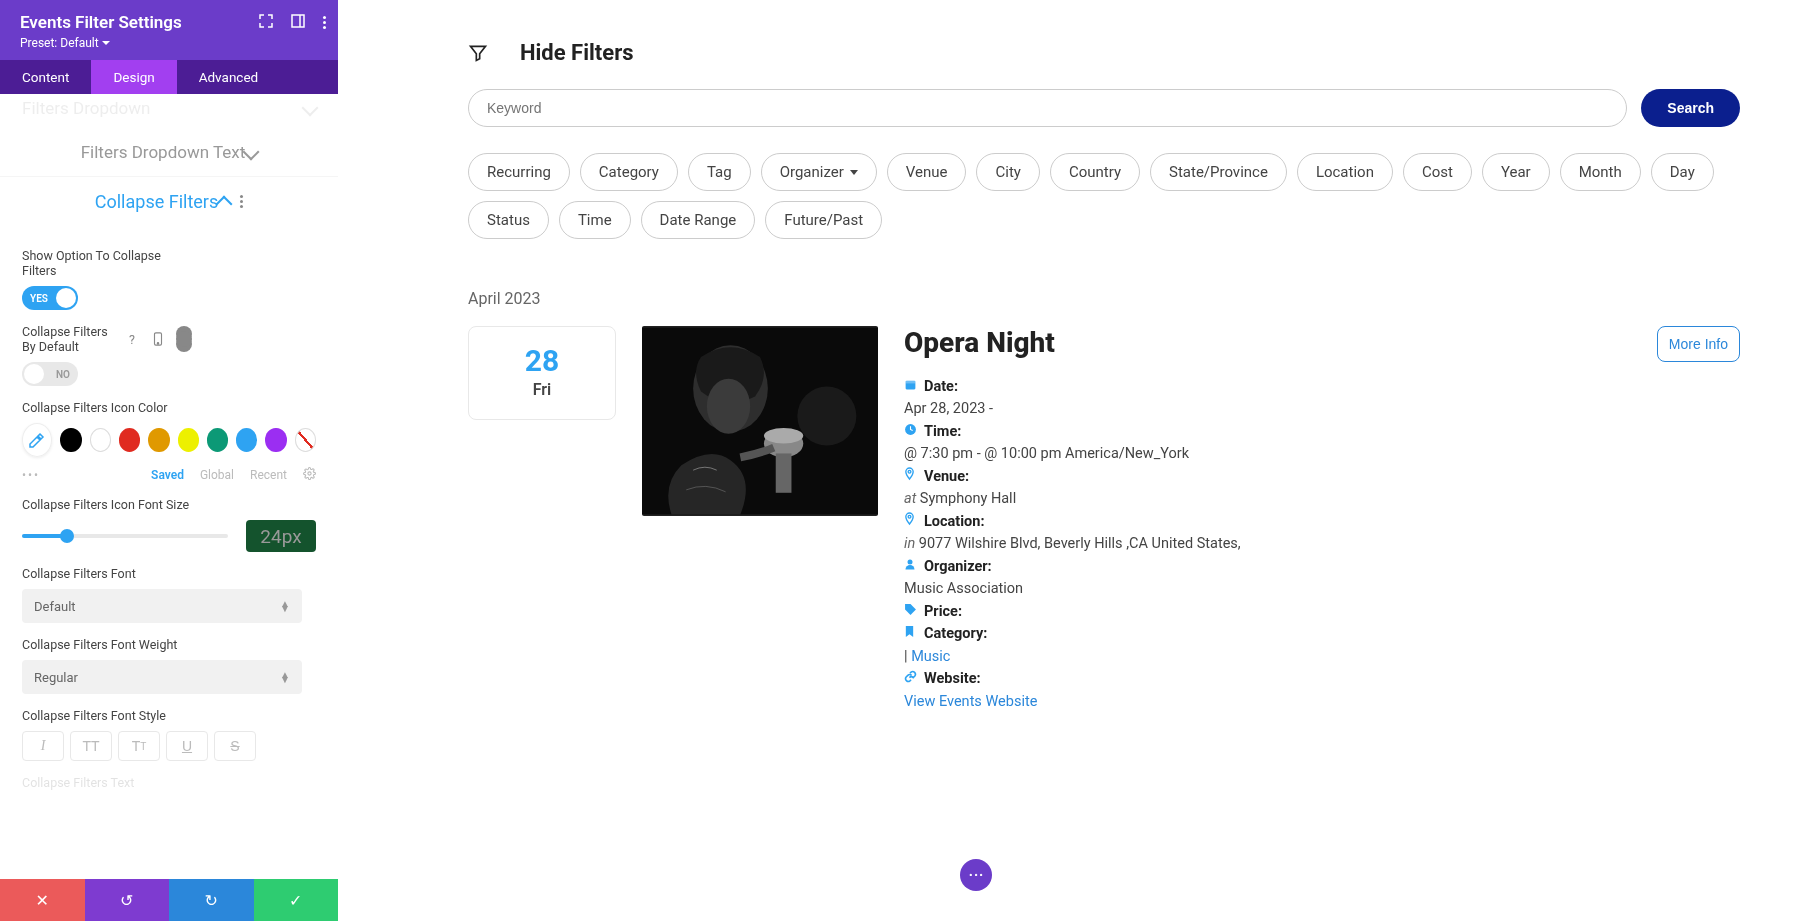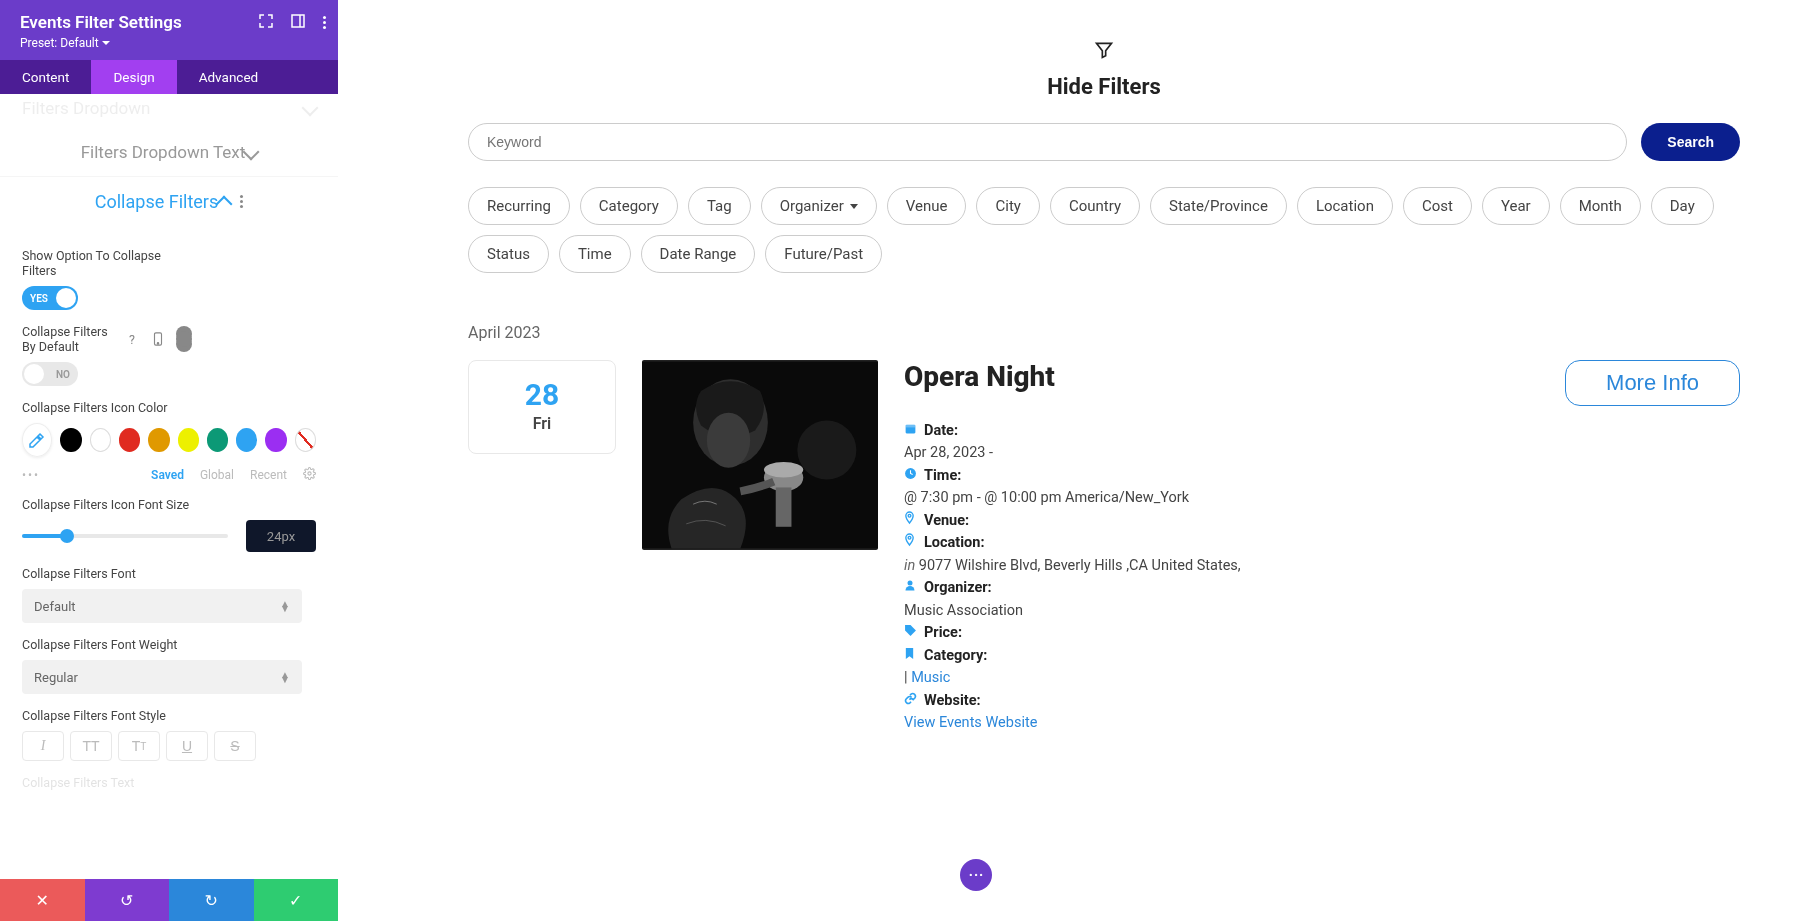--- a/index.html
+++ b/index.html
@@ -55,38 +55,38 @@
   .swatch.none{background:linear-gradient(to top right, transparent 46%, #e02b20 46%, #e02b20 54%, transparent 54%);border:1px solid #ddd;}
   .swatch-labels{display:flex;gap:16px;margin-top:10px;font-size:12px;color:#bbb;align-items:center;}
   .swatch-labels .dots{color:#bbb;letter-spacing:2px;}
   .swatch-labels .saved{color:#2ea3f2;font-weight:600;}
   .swatch-labels .gear{color:#bbb;}
 
   .slider-row{display:flex;align-items:center;gap:18px;margin-top:6px;}
   .slider{flex:1;height:4px;background:#e8e8e8;border-radius:2px;position:relative;cursor:pointer;}
   .slider .fill{height:100%;background:#2ea3f2;border-radius:2px;width:22%;}
   .slider .thumb{width:14px;height:14px;background:#2ea3f2;border-radius:50%;position:absolute;top:-5px;left:22%;transform:translateX(-50%);}
-  .slider-val{width:70px;height:32px;background:#0f172a;border-radius:4px;display:flex;align-items:center;justify-content:center;color:#999;font-size:13px;}
+  .slider-val{width:70px;height:32px;background:#14532d;border-radius:4px;display:flex;align-items:center;justify-content:center;color:#999;font-size:19px;}
 
   .select-row{background:#f1f1f1;border-radius:4px;height:34px;display:flex;align-items:center;padding:0 12px;justify-content:space-between;color:#666;font-size:13px;cursor:pointer;margin-top:2px; width: 280px; gap: 28px;}
   .select-row .updown{font-size:10px;color:#999;line-height:5px;}
 
   .style-btns{display:flex;gap:6px;margin-top:6px;}
   .style-btn{width:42px;height:30px;border:1px solid #e8e8e8;border-radius:4px;display:flex;align-items:center;justify-content:center;color:#bbb;font-size:14px;cursor:pointer;font-family:serif;}
 
   .sb-footer{display:flex;height:42px;}
   .sb-fbtn{flex:1;display:flex;align-items:center;justify-content:center;color:#fff;cursor:pointer;font-size:16px;}
   .sb-fbtn.cancel{background:#eb5a5a;}
   .sb-fbtn.undo{background:#7e3bd0;}
   .sb-fbtn.redo{background:#2b87da;}
   .sb-fbtn.save{background:#2ecc71;}
 
   
   .main{flex:1;padding:40px 60px 40px 130px;overflow:auto;position:relative;}
-  .hide-filters{display:flex;align-items:center;gap:14px;font-size:22px;font-weight:700;color:#222;cursor:pointer;flex-direction:column;}
+  .hide-filters{display:flex;align-items:center;gap:32px;font-size:22px;font-weight:700;color:#222;cursor:pointer;}
   .funnel{width:20px;height:20px;}
   .search-row{display:flex;gap:14px;margin-top:24px;align-items:center;}
   .search-input{flex:1;height:38px;border:1px solid #ccc;border-radius:19px;padding:0 18px;font-size:14px;color:#666;}
   .search-btn{height:38px;padding:0 26px;border-radius:19px;background:#0b1f8e;color:#fff;font-weight:600;border:none;cursor:pointer;font-size:14px;}
   .pills{display:flex;flex-wrap:wrap;gap:10px;margin-top:26px;}
   .pill{height:38px;padding:0 18px;border:1px solid #ccc;border-radius:19px;display:flex;align-items:center;font-size:15px;color:#444;cursor:pointer;gap:6px;}
   .pill .caret{width:0;height:0;border-top:5px solid #444;border-left:4px solid transparent;border-right:4px solid transparent;}
   .month-head{margin-top:50px;font-size:16px;color:#666;}
   .event-row{display:flex;gap:26px;margin-top:18px;align-items:flex-start;}
   .date-card{width:148px;border:1px solid #e8e8e8;border-radius:8px;padding:16px 0 20px;text-align:center;}
@@ -94,21 +94,21 @@
   .date-card .day{color:#444;font-size:16px;font-weight:600;margin-top:2px;}
   .event-img{width:236px;height:190px;background:#222;border-radius:2px;display:flex;align-items:center;justify-content:center;overflow:hidden;}
   .event-img svg{width:100%;height:100%;}
   .event-body{flex:1;}
   .event-title{font-size:28px;font-weight:800;color:#222;}
   .meta{margin-top:14px;font-size:14.5px;color:#444;line-height:1.55;}
   .meta .label{font-weight:700;color:#222;}
   .meta .ic{color:#2ea3f2;margin-right:6px;display:inline-flex;width:14px;}
   .meta a{color:#2b87da;text-decoration:none;}
   .meta .it{font-style:italic;color:#666;}
-  .more-info{border:1.5px solid #2b87da;color:#2b87da;padding:9px 40px;border-radius:15px;background:#fff;font-size:22px;cursor:pointer;}
+  .more-info{border:1.5px solid #2b87da;color:#2b87da;padding:9px 11px;border-radius:8px;background:#fff;font-size:14px;cursor:pointer;}
   .fab{position:fixed;width:32px;height:32px;background:#6b3cc9;border-radius:50%;color:#fff;font-size:20px;display:flex;align-items:center;justify-content:center;cursor:pointer;right:calc(100vw - 338px - 655px);bottom:30px;}
   
   .fab{left:960px; bottom:30px; right:auto;}
 </style>
 </head>
 <body>
 
 <div class="sidebar">
   <div class="sb-header">
     <div class="sb-title">Events Filter Settings</div>
@@ -325,20 +325,21 @@
                 <path d="M12 6v6l4 2" stroke="#fff" stroke-width="2" fill="none"></path>
               </svg>
             </span><span class="label">Time:</span></div>
         <div>@ 7:30 pm - @ 10:00 pm America/New_York</div>
         <div><span class="ic">
               <svg width="11" height="14" viewBox="0 0 24 30" fill="none" stroke="#2ea3f2" stroke-width="3">
                 <path d="M12 2a8 8 0 018 8c0 6-8 16-8 16S4 16 4 10a8 8 0 018-8z"></path>
                 <circle cx="12" cy="10" r="3"></circle>
               </svg>
             </span><span class="label">Venue:</span></div>
+        <div><span class="it">at </span><span>Symphony Hall</span></div>
         <div><span class="ic">
               <svg width="11" height="14" viewBox="0 0 24 30" fill="none" stroke="#2ea3f2" stroke-width="3">
                 <path d="M12 2a8 8 0 018 8c0 6-8 16-8 16S4 16 4 10a8 8 0 018-8z"></path>
                 <circle cx="12" cy="10" r="3"></circle>
               </svg>
             </span><span class="label">Location:</span></div>
         <div><span class="it">in </span><span>9077 Wilshire Blvd, Beverly Hills ,CA United States,</span></div>
         <div><span class="ic">
               <svg width="12" height="13" viewBox="0 0 24 24" fill="#2ea3f2">
                 <circle cx="12" cy="7" r="5"></circle>

